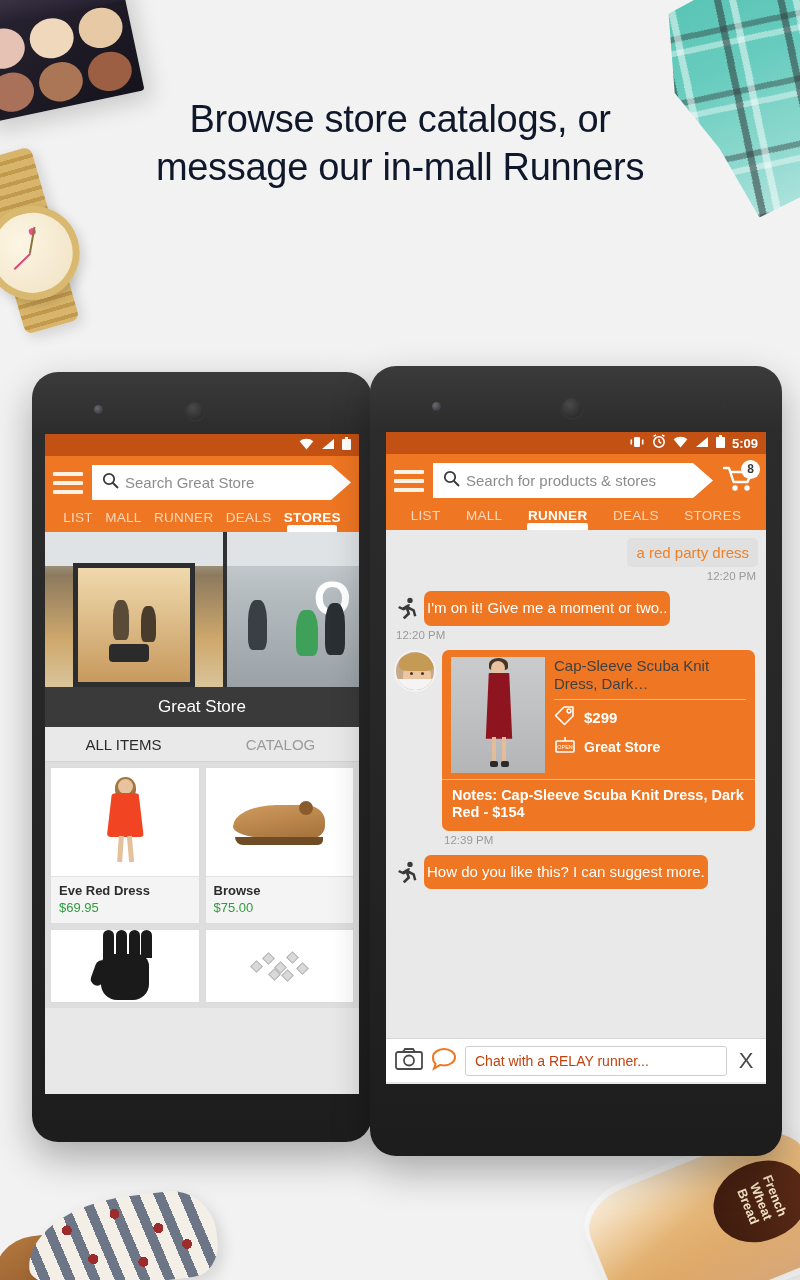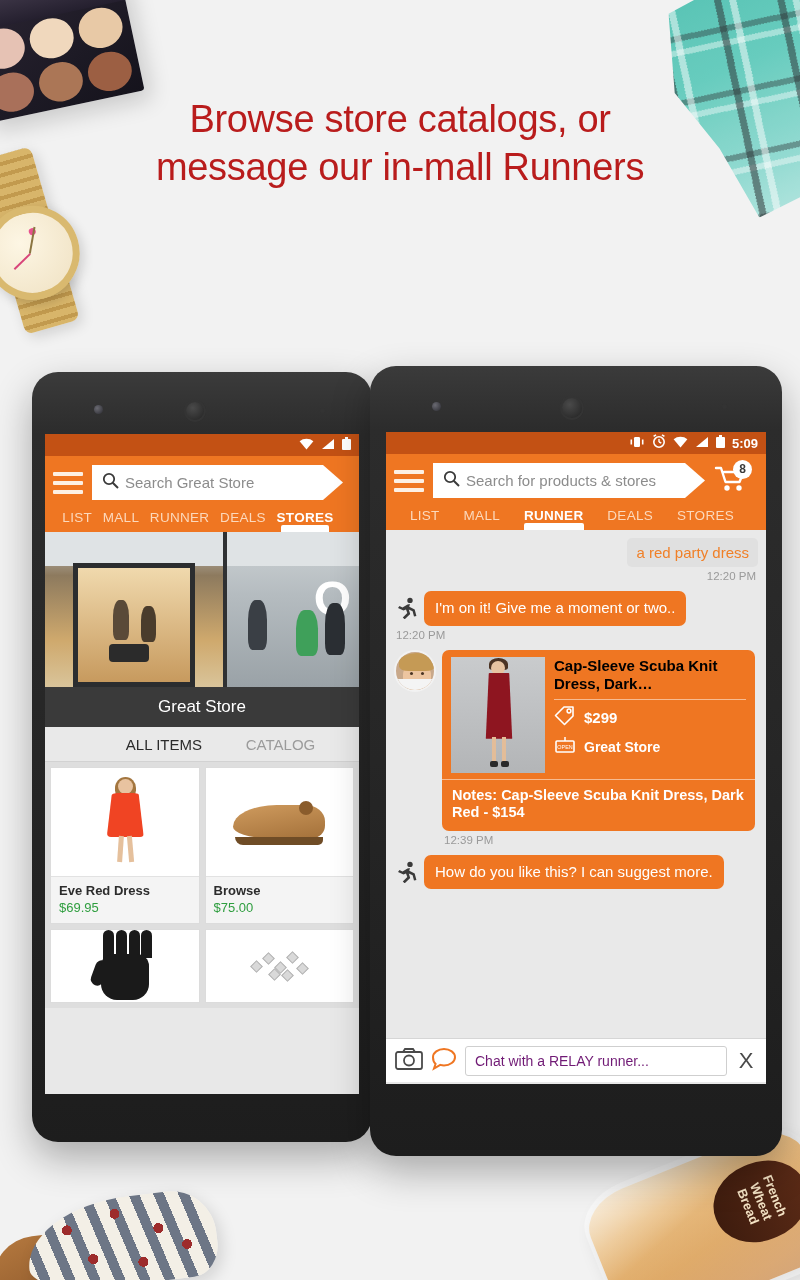--- a/index.html
+++ b/index.html
@@ -123,21 +123,21 @@
 
   
   .headline {
     position:absolute; left:0; top:78px; width:800px; text-align:center; z-index:5;
   }
   .headline .h1 {
     font-size:50px; font-weight:bold; color:#1a1a1a; line-height:1.06;
     letter-spacing:-.6px;
   }
   .headline .h2 {
-    margin-top:18px; font-size:38px; color:#b91c1c; line-height:1.25; letter-spacing:-.3px;
+    margin-top:18px; font-size:38px; color:#0f172a; line-height:1.25; letter-spacing:-.3px;
   }
 
   
   .phone {
     position:absolute;
     background:linear-gradient(180deg,#3b3b3b 0%,#2c2c2c 8%,#262626 50%,#1d1d1d 100%);
     border-radius:26px;
     box-shadow:0 16px 38px rgba(0,0,0,.30);
     overflow:hidden;
   }
@@ -151,21 +151,21 @@
   .screen { position:absolute; overflow:hidden; background:#e8e8e8; }
 
   
   .statusbar {
     height:22px; background:#c35114; display:flex; align-items:center;
     justify-content:flex-end; gap:7px; padding:0 8px; color:#fff;
   }
   .sb-ico { display:inline-block; }
 
   
-  .appbar { background:#ef7622; padding:9px 16px 0 8px; }
+  .appbar { background:#ef7622; padding:9px 8px 0 8px; }
   .appbar-row { display:flex; align-items:center; gap:9px; }
   .hamburger { width:30px; flex:0 0 30px; display:flex; flex-direction:column; gap:5px; cursor:pointer; }
   .hamburger i { display:block; height:4px; background:#fdf0e4; border-radius:1px; }
 
   .searchwrap { position:relative; flex:1 1 auto; height:35px; }
   .searchbox {
     position:absolute; inset:0; background:#fff;
     display:flex; align-items:center; gap:6px; padding:0 10px;
     clip-path:polygon(0 0, calc(100% - 20px) 0, 100% 50%, calc(100% - 20px) 100%, 0 100%);
   }
@@ -203,21 +203,21 @@
   .sf-blob { position:absolute; border-radius:40% 40% 22% 22%; }
   .sf-s { position:absolute; left:10%; top:30%; font-size:52px; font-weight:bold; color:#fff; line-height:1; font-family:"Liberation Serif",serif; }
   .sf-02 { position:absolute; left:18%; top:17%; font-size:14px; font-weight:bold; color:#2c2c2c; }
   .sf-o { position:absolute; right:6%; top:28%; font-size:48px; font-weight:bold; color:#fff; line-height:1; }
   .store-name-bar {
     height:40px; background:#3a3a3a; color:#fff; display:flex;
     align-items:center; justify-content:center; font-size:17px;
   }
   .items-tabs { height:35px; background:#e9e9e9; display:flex; align-items:center; border-bottom:1px solid #d2d2d2; }
   .items-tab { flex:1; text-align:center; font-size:15px; color:#9b9b9b; }
-  .items-tab.active { color:#2b2b2b;text-align:right; }
+  .items-tab.active { color:#2b2b2b; }
   .grid { background:#dedede; padding:5px; display:grid; grid-template-columns:1fr 1fr; gap:5px; }
   .card { background:#fff; border:1px solid #dcdcdc; }
   .card .ph { height:108px; background:#fff; position:relative; overflow:hidden; }
   .card .meta { background:#f4f4f4; border-top:1px solid #e2e2e2; padding:6px 8px 8px 8px; }
   .card .name { font-size:13px; color:#2c2c2c; font-weight:bold; white-space:nowrap; overflow:hidden; }
   .card .price { font-size:13px; color:#2f9e3f; margin-top:2px; }
 
   
   .illo { position:absolute; left:50%; top:50%; transform:translate(-50%,-50%); }
   .dress-ill { width:56px; height:86px; }
@@ -249,55 +249,55 @@
   .msg-row.right { justify-content:flex-end; }
   .bubble-user {
     background:#e0e0e0; color:#f08028; font-size:15px; border-radius:5px;
     padding:6px 9px; max-width:74%;
   }
   .ts { font-size:11.5px; color:#9a9a9a; margin:3px 2px 9px 2px; }
   .ts.right { text-align:right; }
   .runner-ico { flex:0 0 24px; width:24px; height:26px; padding-top:6px; }
   .bubble-runner {
     background:#ef7622; color:#fff; font-size:15px; line-height:1.25;
-    border-radius:7px; padding:8px 11px; max-width:84%;
+    border-radius:7px; padding:8px 3px; max-width:84%;
   }
   .avatar {
     flex:0 0 42px; width:42px; height:42px; border-radius:50%; overflow:hidden;
     border:2px solid #f2f2f2; background:#c8a88a; position:relative;
   }
   .avatar .face { position:absolute; left:7px; top:9px; width:28px; height:30px; border-radius:48% 48% 42% 42%; background:#edc5a0; }
   .avatar .hair { position:absolute; left:3px; top:1px; width:36px; height:18px; border-radius:50% 50% 26% 26%; background:#c59a55; }
   .avatar .shirt { position:absolute; left:0; bottom:0; width:42px; height:11px; background:#f4f4f4; }
   .avatar .eye { position:absolute; width:3px; height:3px; border-radius:50%; background:#4a3423; top:20px; }
 
   .prodcard { background:#ef7622; border-radius:7px; overflow:hidden; max-width:86%; }
   .prodcard-top { display:flex; gap:9px; padding:7px 9px 6px 9px; }
   .prod-img { flex:0 0 94px; width:94px; height:116px; background:linear-gradient(180deg,#c9cbcd,#b3b5b7); position:relative; overflow:hidden; }
   .prod-img .dw-head { position:absolute; left:40px; top:4px; width:14px; height:14px; border-radius:50%; background:#e7c3a1; }
   .prod-img .dw-hair { position:absolute; left:38px; top:1px; width:19px; height:12px; border-radius:50% 50% 20% 20%; background:#4b3324; }
   .prod-img .dw-dress { position:absolute; left:33px; top:16px; width:30px; height:66px; background:#8e1520;
     clip-path:polygon(16% 0,84% 0,94% 100%,6% 100%); border-radius:6px 6px 3px 3px; }
   .prod-img .dw-leg { position:absolute; top:80px; width:4px; height:26px; background:#e3bd99; }
   .prod-img .dw-shoe { position:absolute; top:104px; width:8px; height:6px; background:#2a2a2a; border-radius:2px; }
   .prod-info { flex:1 1 auto; min-width:0; }
-  .prod-title { color:#000000; font-size:15px; font-weight:bold; line-height:1.2; }
+  .prod-title { color:#404040; font-size:15px; font-weight:normal; line-height:1.2; }
   .prod-rule { height:1px; background:rgba(255,255,255,.5); margin:6px 0; }
   .prod-line { display:flex; align-items:center; gap:8px; margin-bottom:5px; }
   .prod-price { color:#fff; font-size:15px; font-weight:bold; }
   .prod-store { color:#fff; font-size:14px; font-weight:bold; line-height:1.12; }
   .prod-notes { border-top:1px solid rgba(255,255,255,.5); padding:7px 10px 9px 10px; color:#fff; font-size:14.5px; font-weight:bold; line-height:1.2; }
 
   .composer {
     background:#fff; border-top:1px solid #d6d6d6; height:44px;
     display:flex; align-items:center; gap:8px; padding:0 9px;
   }
   .composer .field {
     flex:1 1 auto; height:30px; border:1px solid #cfcfcf; border-radius:3px;
-    display:flex; align-items:center; padding:0 9px; color:#701a75; font-size:14px;
+    display:flex; align-items:center; padding:0 9px; color:#c2410c; font-size:14px;
   }
   .composer .xbtn { color:#4a4a4a; font-size:22px; width:22px; text-align:center; }
 </style>
 </head>
 <body>
 
 <div class="prop palette">
   <div class="lid"></div>
   <div class="pans">
     <i class="pan1"></i>

